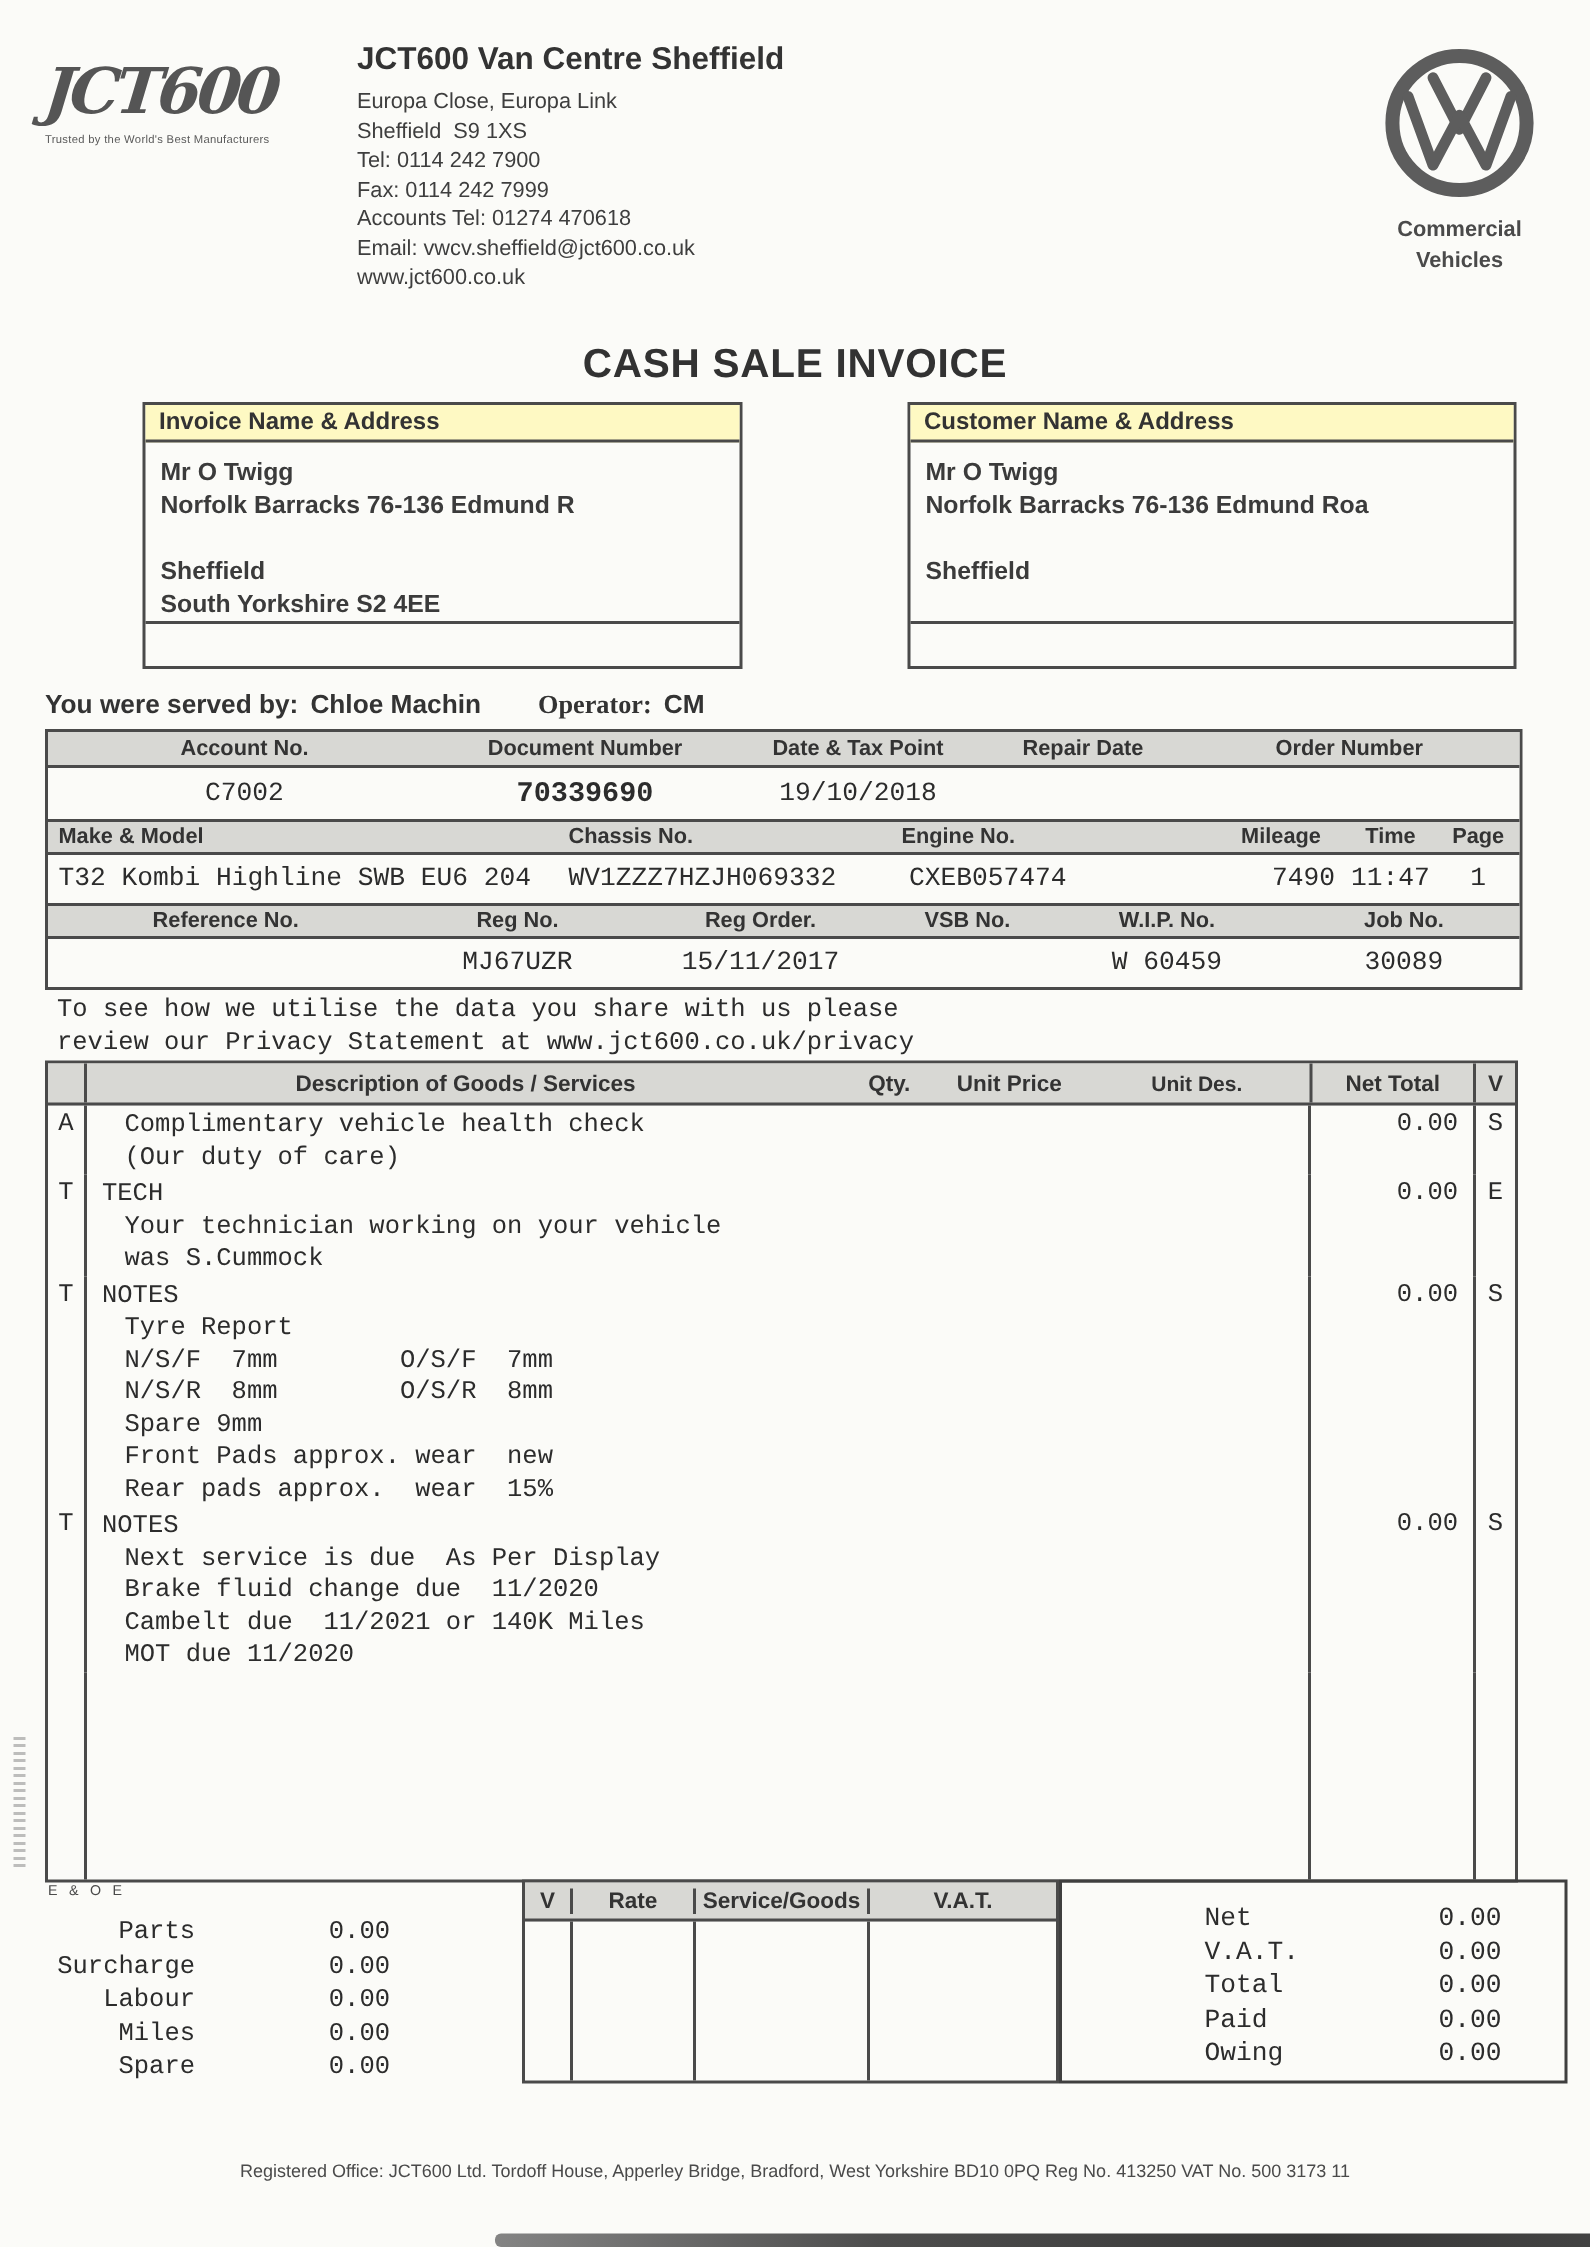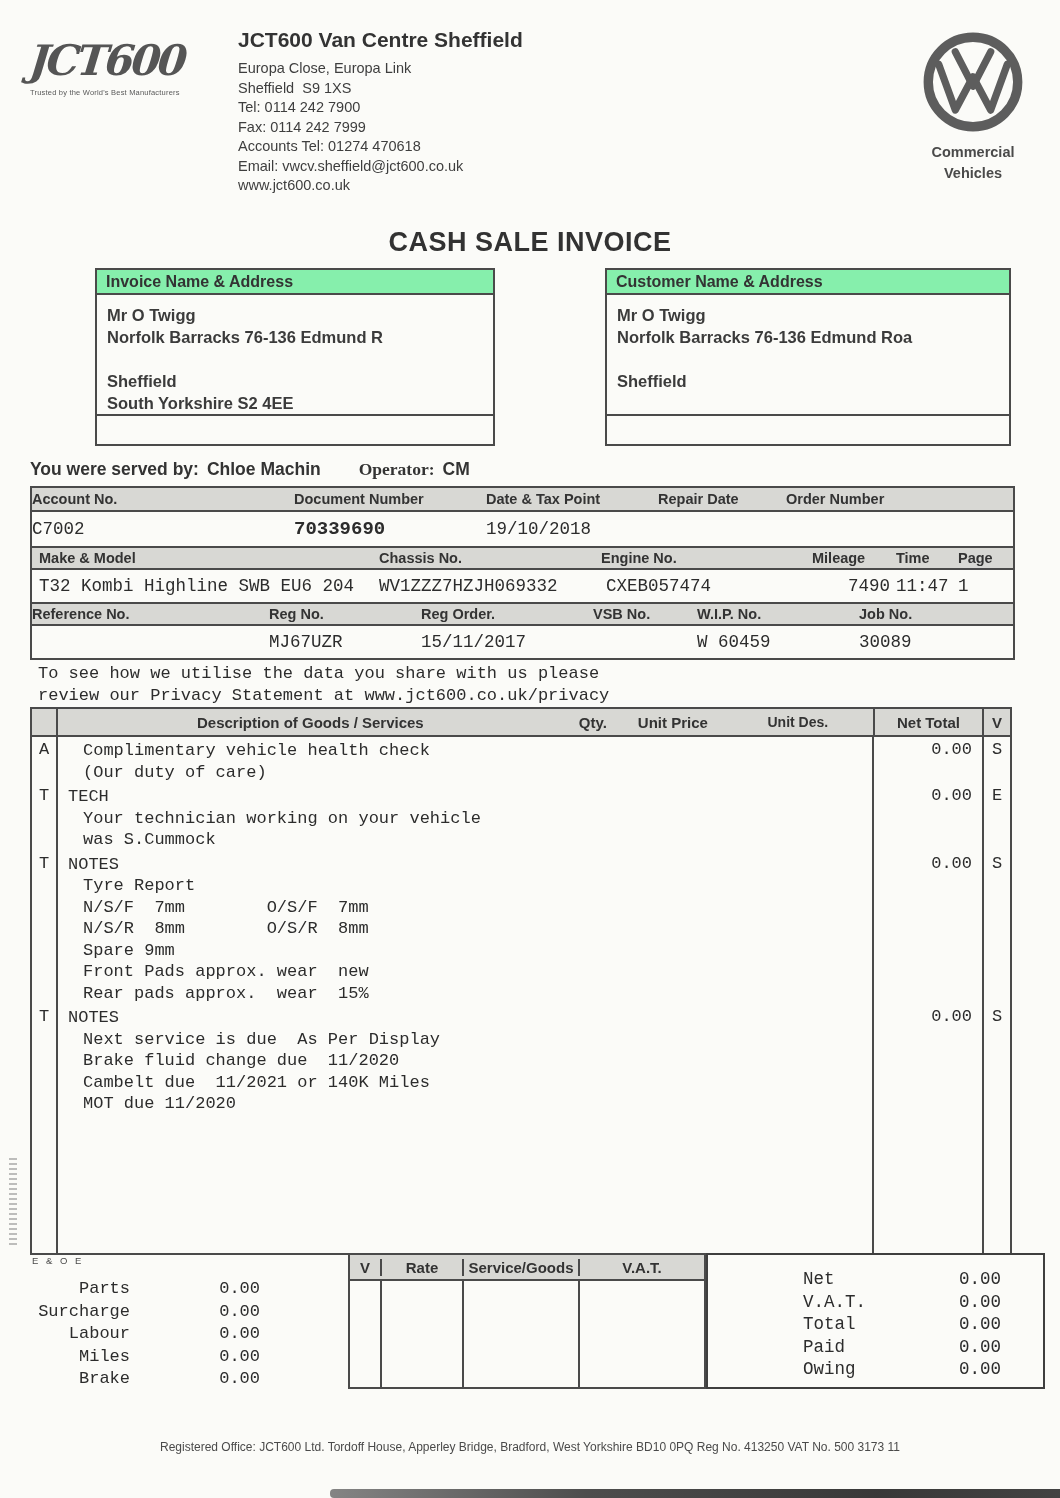--- a/index.html
+++ b/index.html
@@ -31,38 +31,38 @@
   .vw-text { font-size:14.5px; font-weight:bold; color:#4a4a4a; line-height:21px; margin-top:4px; }
 
   
   .doc-title { position:absolute; top:227px; left:0; width:1060px; text-align:center;
     font-size:27px; font-weight:bold; letter-spacing:0.5px; color:#323232; }
 
   
   .addr-box { position:absolute; top:268px; height:178px; border:2px solid #4a4a4a; }
   .addr-box.left { left:95px; width:400px; }
   .addr-box.right { left:605px; width:406px; }
-  .addr-head { height:25px; background:#86efac; border-bottom:2px solid #4a4a4a;
+  .addr-head { height:25px; background:#fef9c3; border-bottom:2px solid #4a4a4a;
     font-weight:bold; font-size:16px; color:#333; padding:3px 0 0 9px; }
   .addr-body { padding:9px 0 0 10px; font-weight:bold; font-size:16.5px; line-height:22px; height:119px; color:#3b3b3b; }
   .addr-foot { border-top:2px solid #4a4a4a; height:28px; }
 
   
   .served { position:absolute; top:459px; left:30px; font-size:17.5px; font-weight:bold; color:#333; }
   .served .op-label { margin-left:38px;font-family:Liberation Serif, serif; }
   .served .gap { margin-left:8px; }
 
   
   .info-grid { position:absolute; top:486px; left:30px; width:985px; border:2px solid #4a4a4a; }
   .ig-bar { display:flex; align-items:center; background:#d8d8d4; height:24px;
     border-top:2px solid #4a4a4a; border-bottom:2px solid #4a4a4a;
     font-size:14.5px; font-weight:bold; color:#333; }
   .ig-bar.first { border-top:none; }
   .ig-vals { display:flex; align-items:center; height:34px; }
-  .igc { flex:none; }
+  .igc { flex:none; text-align:center; }
   .igc.fill { flex:1; }
   .igc.l { text-align:left; padding-left:7px; }
   .igc.r { text-align:right; padding-right:6px; }
   .v-mono { font-family:"Liberation Mono","DejaVu Sans Mono",monospace; font-size:17.5px; color:#2c2c2c; }
   .v-doc { font-size:19px; font-weight:bold; }
 
   
   .privacy { position:absolute; top:663px; left:38px; font-size:17px; line-height:22px; }
 
   
@@ -318,21 +318,21 @@
     </div>
     <div class="sum-row">
       <div class="sum-label">Labour</div>
       <div class="sum-val">0.00</div>
     </div>
     <div class="sum-row">
       <div class="sum-label">Miles</div>
       <div class="sum-val">0.00</div>
     </div>
     <div class="sum-row">
-      <div class="sum-label">Brake</div>
+      <div class="sum-label">Spare</div>
       <div class="sum-val">0.00</div>
     </div>
   </div>
 
   <div class="vat-table">
     <div class="vat-head">
       <div class="vc1">V</div>
       <div class="vc2">Rate</div>
       <div class="vc3">Service/Goods</div>
       <div class="vc4">V.A.T.</div>

